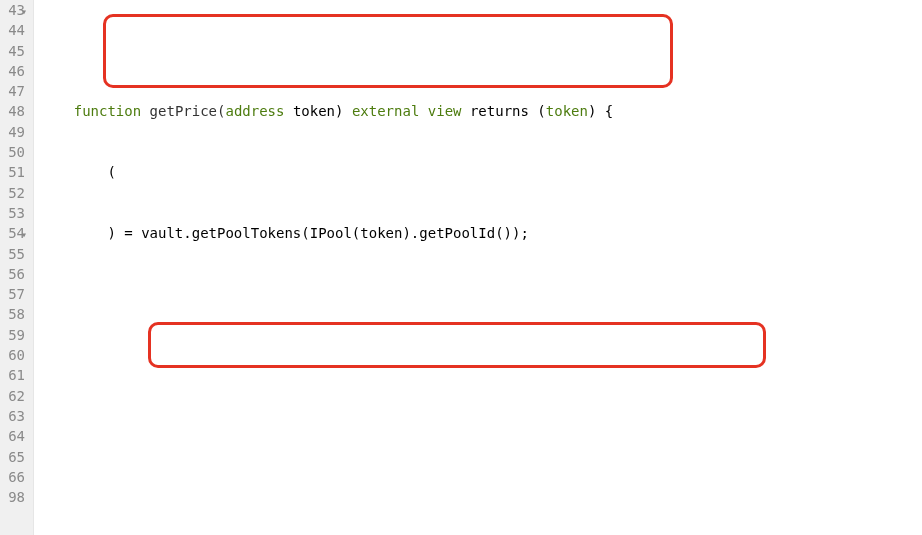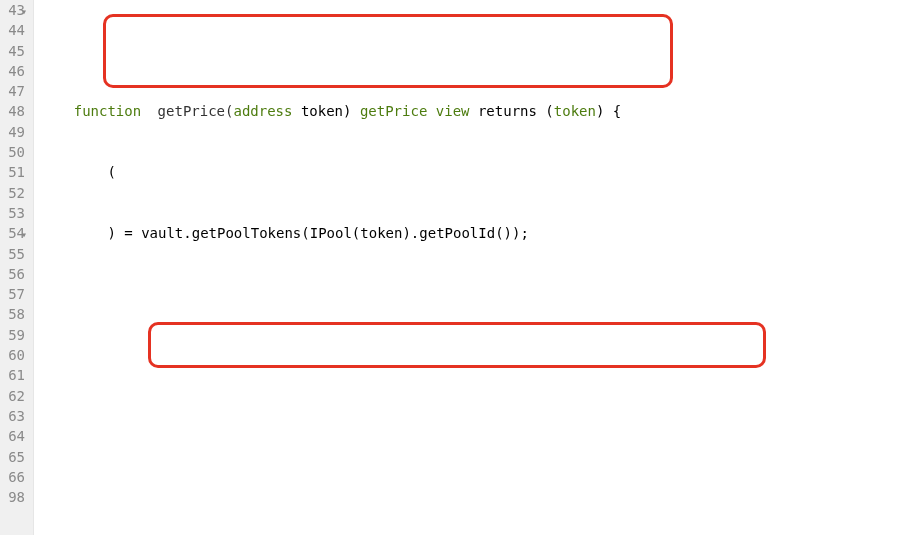--- a/index.html
+++ b/index.html
@@ -45,21 +45,21 @@
     flex: 1;
     white-space: pre;
   }
   .row {
     height: 20.3px;
     line-height: 20.3px;
     position: relative;
   }
   .kw { color: #4d7c0f; }
   .type { color: #4d7c0f; }
-  .fn { color: #333; margin-left: 8px; }
+  .fn { color: #333; }
 
   .hlbox {
     position: absolute;
     border: 3px solid #e53222;
     border-radius: 10px;
     pointer-events: none;
     background: transparent;
   }
   #box1 { left: 69px; top: 14px; width: 570px; height: 74px; }
   #box2 { left: 114px; top: 322px; width: 618px; height: 46px; }
@@ -94,21 +94,21 @@
     <div class="ln"><span>64</span></div>
     <div class="ln"><span>65</span></div>
     <div class="ln"><span>66</span></div>
     <div class="ln"><span>98</span></div>
   </div>
 
   <div class="code">
     <div id="box1" class="hlbox"></div>
     <div id="box2" class="hlbox"></div>
 
-    <div class="row">    <span class="kw">function</span> <span class="fn">getPrice(</span><span class="type">address</span><span> token) </span><span class="kw">getPrice</span><span> </span><span class="kw">view</span><span> returns (</span><span class="type">token</span><span>) {</span></div>
+    <div class="row">    <span class="kw">function</span> <span class="fn">getPrice(</span><span class="type">address</span><span> token) </span><span class="kw">external</span><span> </span><span class="kw">view</span><span> returns (</span><span class="type">token</span><span>) {</span></div>
     <div class="row"><span>        (</span></div>
     <div class="row"><span>        ) = vault.getPoolTokens(IPool(token).getPoolId());</span></div>
     <div class="row"><span></span></div>
     <div class="row"><span></span></div>
     
     
     
     
     
     

